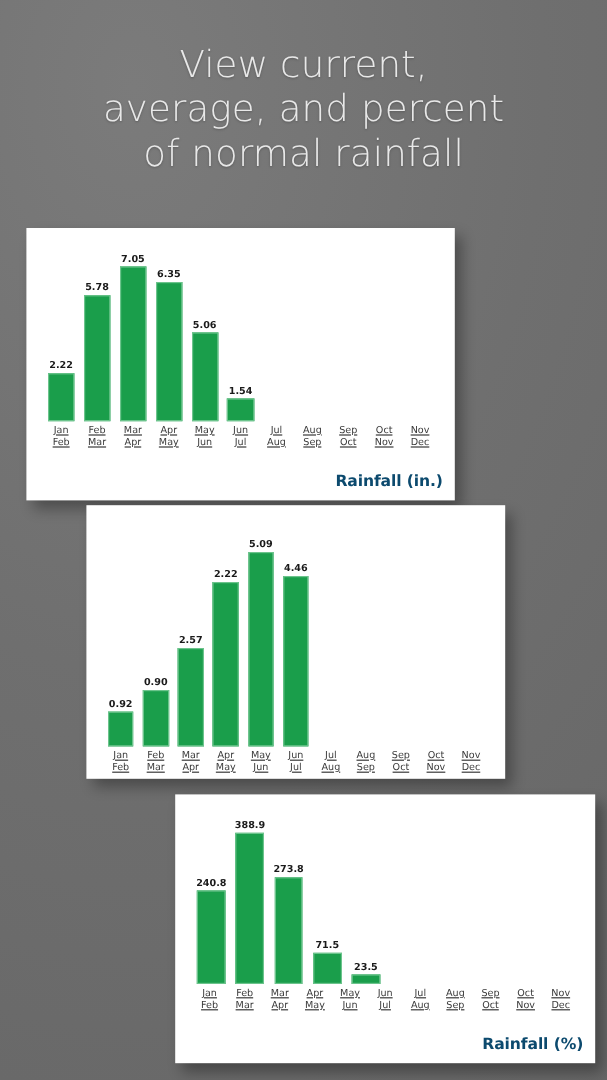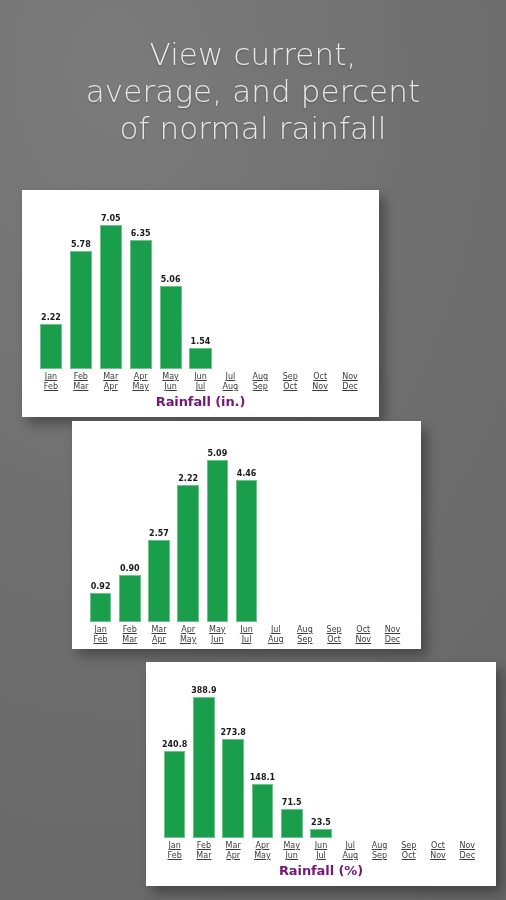--- a/index.html
+++ b/index.html
@@ -120,25 +120,25 @@
     text-align: center;
     font-size: 8px;
     line-height: 10px;
     color: #3b3b3b;
     font-family: "DejaVu Sans", sans-serif;
     text-decoration: underline;
   }
   .tick span { display: block; }
 
   .chart-title {
-    text-align: center;
+    text-align: right;
     font-size: 13px;
     font-weight: bold;
-    color: #701a75;
-    margin-top: 2px;
+    color: #0c4a6e;
+    margin-top: 20px;
     margin-bottom: 4px;
     letter-spacing: -0.1px;
     font-family: "DejaVu Sans", sans-serif;
   }
 </style>
 </head>
 <body>
 
 <div id="screen">
 
@@ -373,26 +373,20 @@
             </div>
           </div>
           <div class="col">
             <div class="bar-wrap">
               <div class="bar-value">273.8</div>
               <div class="bar" style="height: 59.1391%;"></div>
             </div>
           </div>
           <div class="col">
             <div class="bar-wrap">
-              <div class="bar-value">148.1</div>
-              <div class="bar" style="height: 31.9887%;"></div>
-            </div>
-          </div>
-          <div class="col">
-            <div class="bar-wrap">
               <div class="bar-value">71.5</div>
               <div class="bar" style="height: 17.3443%;"></div>
             </div>
           </div>
           <div class="col">
             <div class="bar-wrap">
               <div class="bar-value">23.5</div>
               <div class="bar" style="height: 5.07585%;"></div>
             </div>
           </div>

